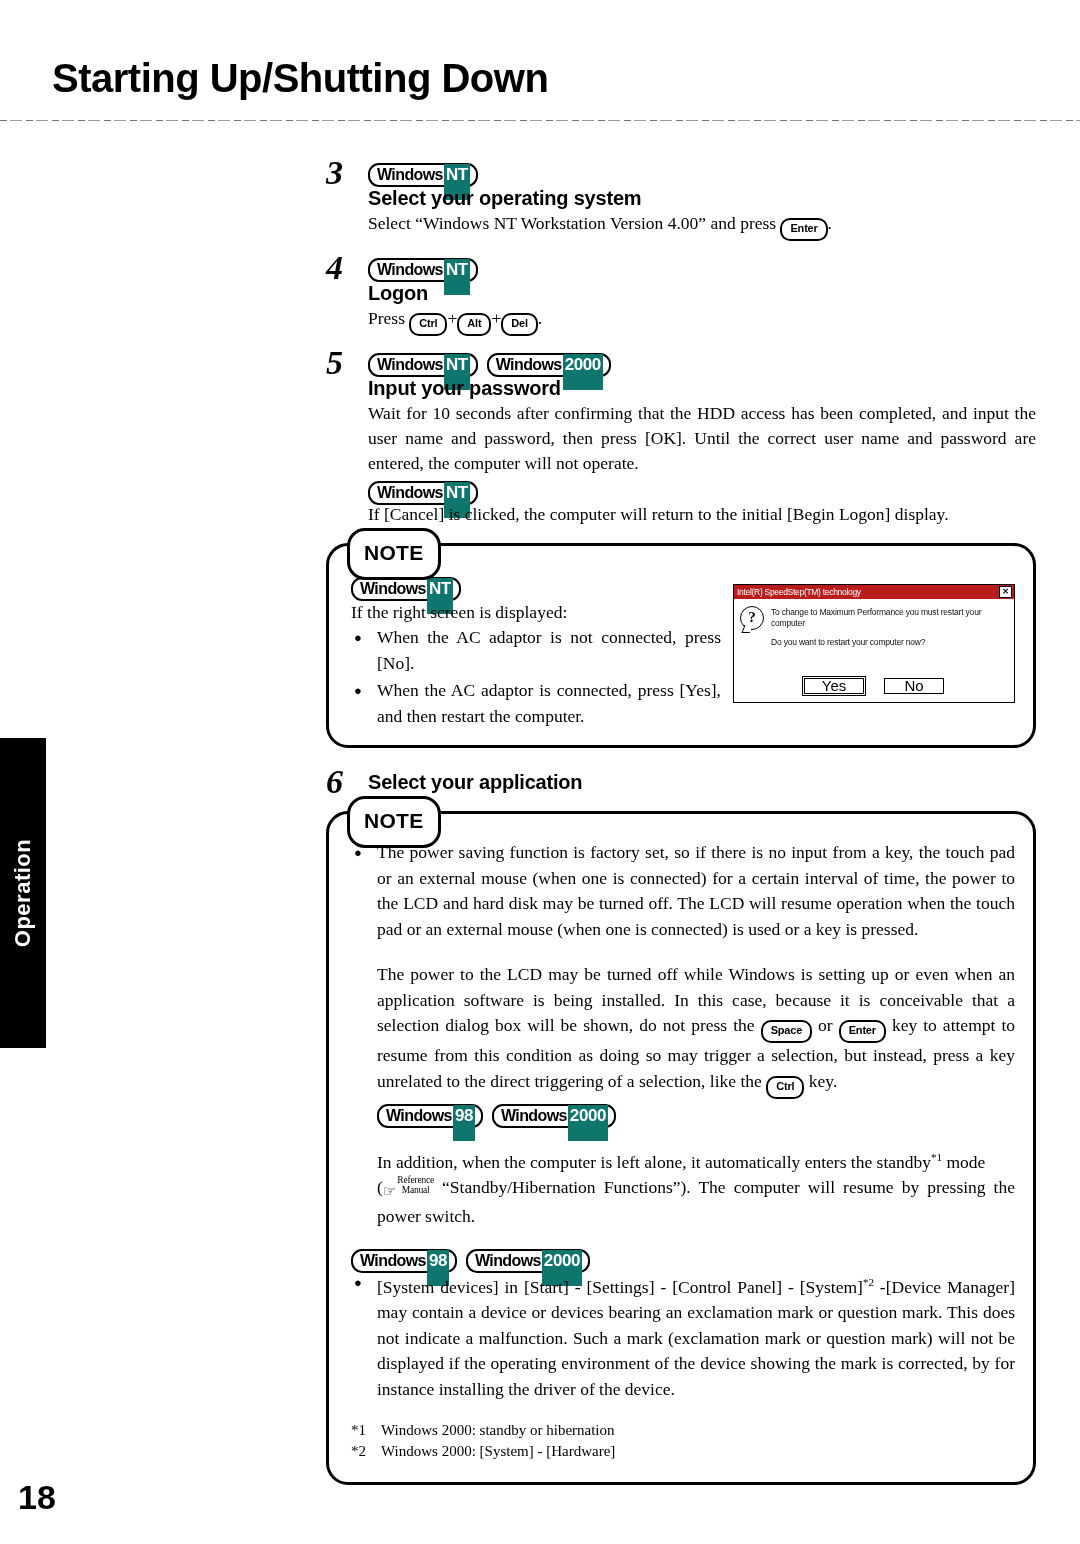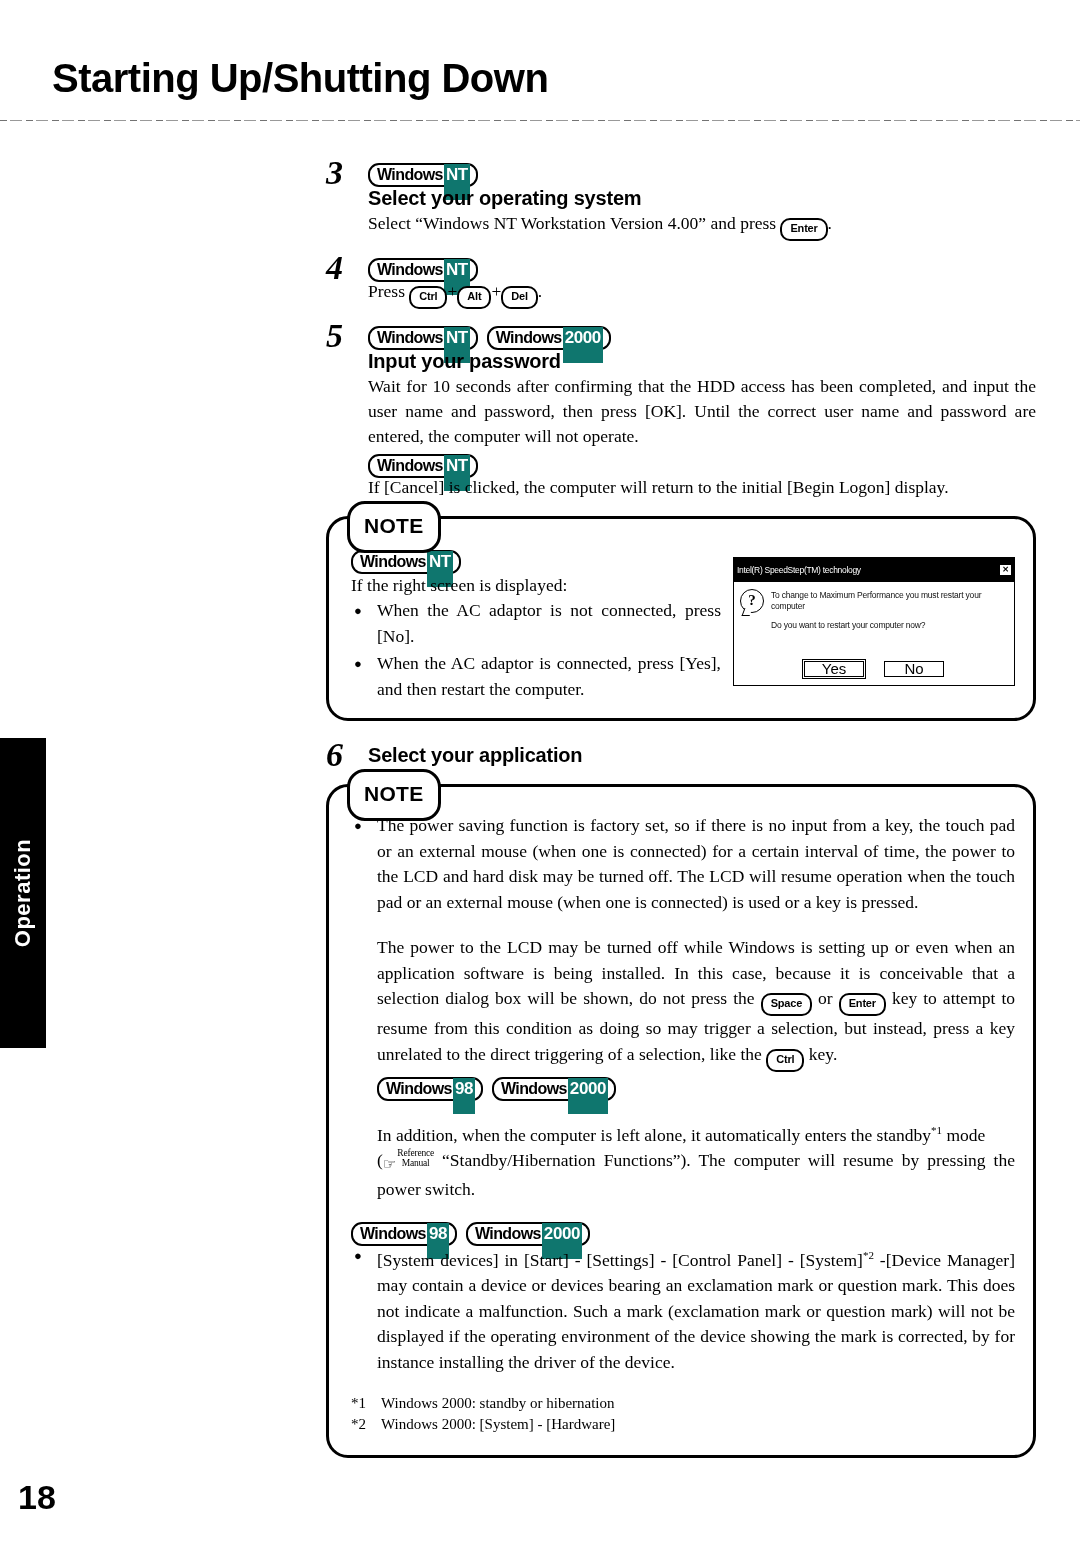--- a/index.html
+++ b/index.html
@@ -230,23 +230,23 @@
   }
   .badge-row.ind { padding-left: 26px; }
 
   
   .dialog {
     border: 1px solid #000;
     background: #fff;
     width: 280px;
   }
   .dlg-title {
-    background: #000000;
+    background: #b91c1c;
     color: #fff;
-    height: 24px;
+    height: 14px;
     display: flex;
     align-items: center;
     justify-content: space-between;
     padding: 0 2px 0 3px;
   }
   .dlg-title-text {
     font-family: "Liberation Sans", sans-serif;
     font-size: 8.5px;
     white-space: nowrap;
     overflow: hidden;
@@ -395,20 +395,21 @@
     </div>
   </div>
 
   <div class="step" style="margin-top:14px;">
     <div class="step-num">4</div>
     <div class="step-badges">
       <span class="winbadge">
         <span class="w-word">Windows</span><span class="w-ver">NT</span>
       </span>
     </div>
+    <div class="step-heading">Logon</div>
     <div class="body-text nojust">
       <span>Press</span>
       <span class="keycap">Ctrl</span><span>+</span><span class="keycap">Alt</span><span>+</span><span class="keycap">Del</span><span>.</span>
     </div>
   </div>
 
   <div class="step" style="margin-top:14px;">
     <div class="step-num">5</div>
     <div class="step-badges">
       <span class="winbadge">

